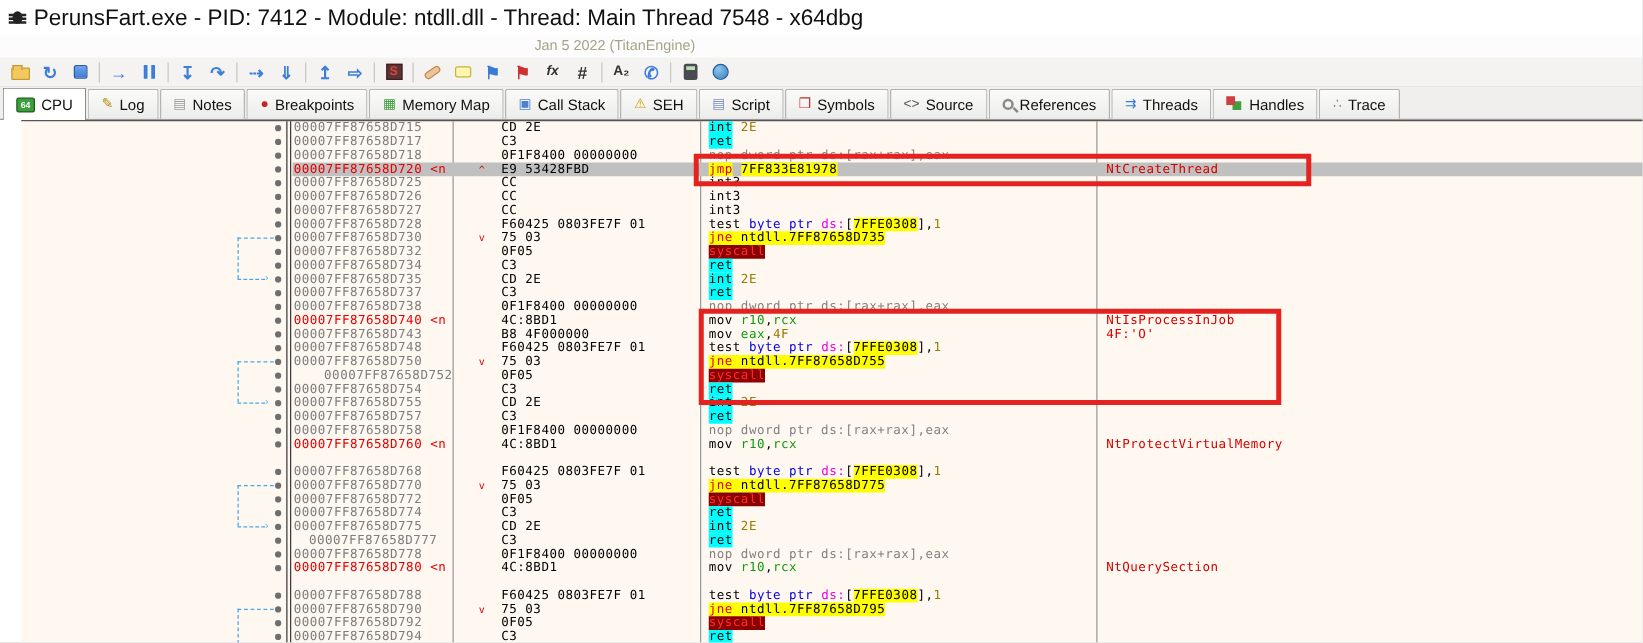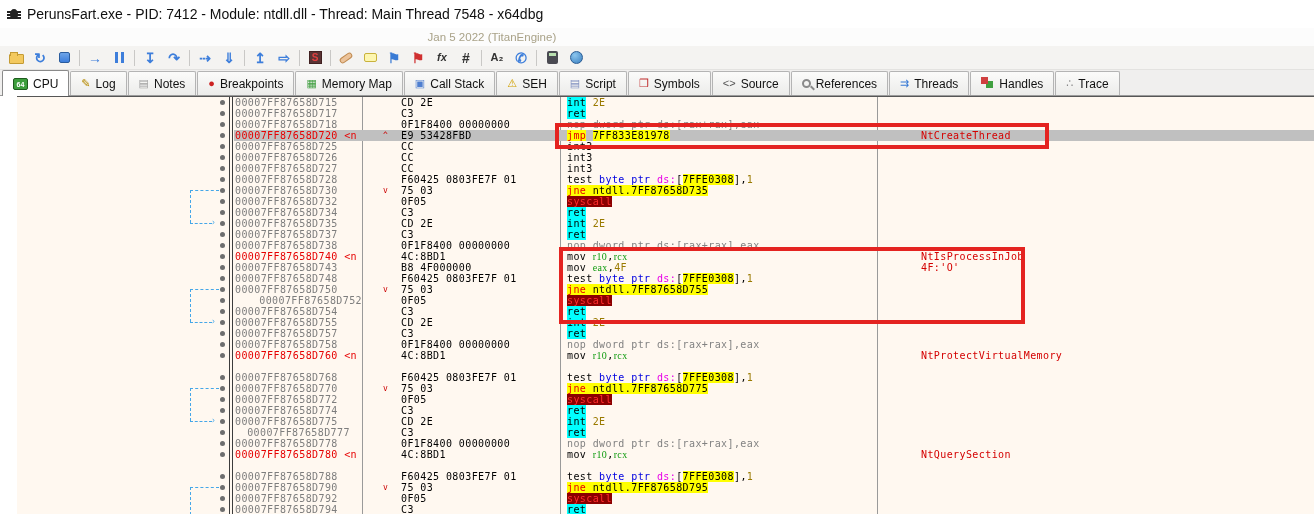--- a/index.html
+++ b/index.html
@@ -4,21 +4,21 @@
 <style>
   * { margin:0; padding:0; box-sizing:border-box; }
   html,body { width:1314px; height:514px; overflow:hidden; background:#fff; }
   #app { position:relative; width:1314px; height:514px; font-family:"Liberation Sans",sans-serif; outline:1px solid #9a9a9a; background:#fff; }
 
   
   #titlebar { position:absolute; left:0; top:0; width:100%; height:28px; background:#ffffff; display:flex; align-items:center; }
   .bug-ic { width:14px; height:14px; margin:0 6px 0 7px; position:relative; }
   .bug-ic::before { content:""; position:absolute; left:3px; top:2px; width:8px; height:10px; background:#222; border-radius:50% 50% 45% 45%; }
   .bug-ic::after { content:""; position:absolute; left:0; top:4px; width:14px; height:1.5px; background:#222; box-shadow:0 3px 0 #222, 0 6px 0 #222; }
-  #title-text { font-size:14px; color:#101010; }
+  #title-text { font-size:18px; color:#101010; }
 
   
   #menubar { position:absolute; left:0; top:28px; width:100%; height:18px; background:#fcfcfc; display:flex; align-items:center; font-size:12px; color:#111; }
   .menu-item { padding:0 9px; height:18px; line-height:18px; cursor:default;margin-top:35px; }
   #build-note { color:#a9a288; margin-left:2px; font-size:11.5px; }
 
   
   #toolbar { position:absolute; left:0; top:46px; width:100%; height:24px; background:#f4f3f1; border-bottom:1px solid #e3e2e0; display:flex; align-items:center; padding-left:4px; }
   .tbtn { width:24px; height:22px; display:flex; align-items:center; justify-content:center; border-radius:2px; }
   .tb-sep { width:1px; height:16px; background:#c9c8c6; margin:0 3px; }
@@ -49,22 +49,22 @@
   .vsep { position:absolute; top:0; bottom:0; width:1px; background:#9a9a9a; }
   .vsep.dark { background:#3c3c3c; }
   .drow { position:absolute; left:0; width:1314px; height:11px; line-height:11px; white-space:pre; }
   .selband { position:absolute; left:217px; right:0; top:0; height:11px; background:#c0c0c0; }
   .bp-dot { position:absolute; left:203px; top:3px; width:5px; height:5px; border-radius:50%; background:#6e6e6e; }
   .addr { position:absolute; left:218px; width:127px; overflow:hidden; color:#7d7d7d; }
   .addr.lab { color:#e60000; }
   .caret { position:absolute; left:366px; color:#cc0000; font-size:8px; }
   .bytes { position:absolute; left:384px; color:#000; }
   .instr { position:absolute; left:550px; }
-  .cmt { position:absolute; left:904px; color:#d40000; }
-  .t-p { color:#000; } .t-g { color:#828282; } .t-r { color:#0f9b0f;font-family:Liberation Serif, serif; }
+  .cmt { position:absolute; left:868px; color:#d40000; }
+  .t-p { color:#000; } .t-g { color:#828282; } .t-r { color:#0f9b0f; }
   .t-n { color:#9a7a00; } .t-b { color:#0000e0; } .t-m { color:#e800e8; }
   .t-y { background:#ffff00; color:#000; } .t-j { background:#ffff00; color:#e60000; }
   .t-s { background:#8b0000; color:#ff2d2d; } .t-c { background:#00ffff; color:#000; }
   .jarr { position:absolute; border-color:#45a7e8; z-index:1; }
   .jarr.h { border-top:1px dashed #45a7e8; height:0; }
   .jarr.v { border-left:1px dashed #45a7e8; width:0; }
   .jhead { position:absolute; color:#45a7e8; font-size:8px; line-height:6px; z-index:1; }
   .redbox { position:absolute; border:4px solid #e42320; z-index:5; }
 </style>
 </head>

